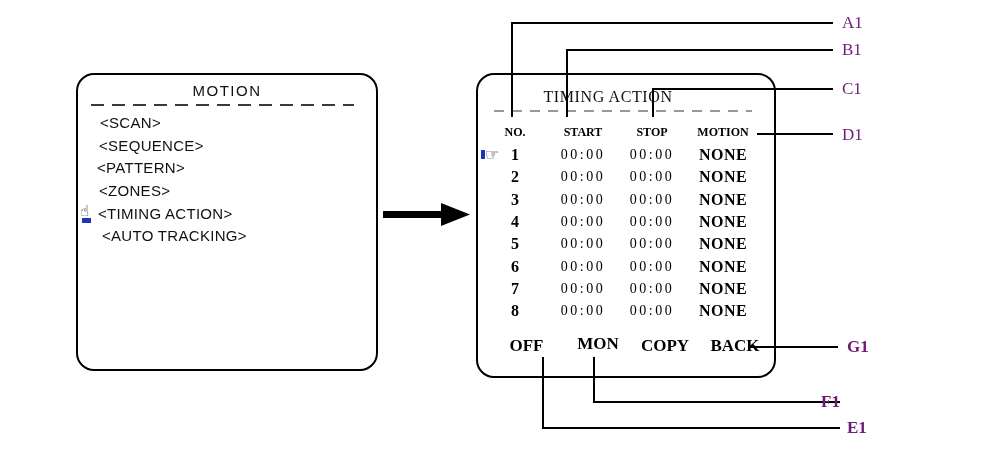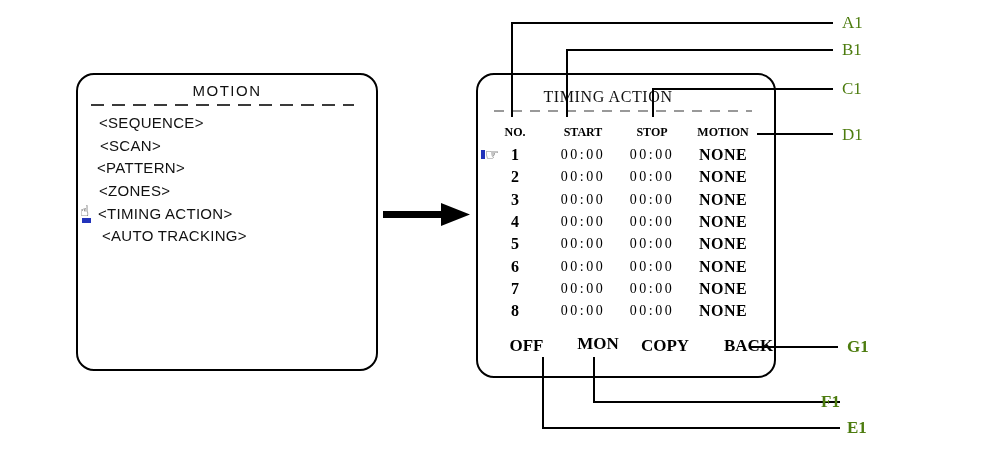--- a/index.html
+++ b/index.html
@@ -119,50 +119,50 @@
   }
   .tfoot {
     position: absolute; top: 261px; left: 0;
     display: flex; padding-left: 25px;
     font-weight: bold; font-size: 17px; line-height: 20px;
     white-space: nowrap;
   }
   .f-off  { width: 47px; text-align: center; }
   .f-mon  { width: 52px; margin-left: 22px; text-align: center; position: relative; top: -2px; }
   .f-copy { width: 62px; margin-left: 10px; text-align: center; }
-  .f-back { width: 58px; margin-left: 28px; }
+  .f-back { width: 58px; margin-left: 10px; text-align: center; }
 
   
   .overlay {
     position: absolute; left: 0; top: 0;
     width: 991px; height: 454px;
     pointer-events: none;
   }
   .callout-label {
     position: absolute;
     font-size: 17px; line-height: 18px;
     font-family: "Liberation Serif", serif;
-    color: #4d7c0f;
+    color: #701a75;
   }
   .callout-bold { font-weight: bold; }
 </style>
 </head>
 <body>
 
 <div class="canvas">
 
   <div class="left-panel">
     <div class="left-title">MOTION</div>
     <div class="dash-line left-dash"></div>
     <div class="menu">
+      <div class="menu-item" style="padding-left:22px;">
+        <span>&lt;SCAN&gt;</span>
+      </div>
       <div class="menu-item" style="padding-left:21px;">
         <span>&lt;SEQUENCE&gt;</span>
-      </div>
-      <div class="menu-item" style="padding-left:22px;">
-        <span>&lt;SCAN&gt;</span>
       </div>
       <div class="menu-item" style="padding-left:19px;">
         <span>&lt;PATTERN&gt;</span>
       </div>
       <div class="menu-item" style="padding-left:21px;">
         <span>&lt;ZONES&gt;</span>
       </div>
       <div class="menu-item">
         <span class="hand-cursor">☝</span>
         <span>&lt;TIMING ACTION&gt;</span>

